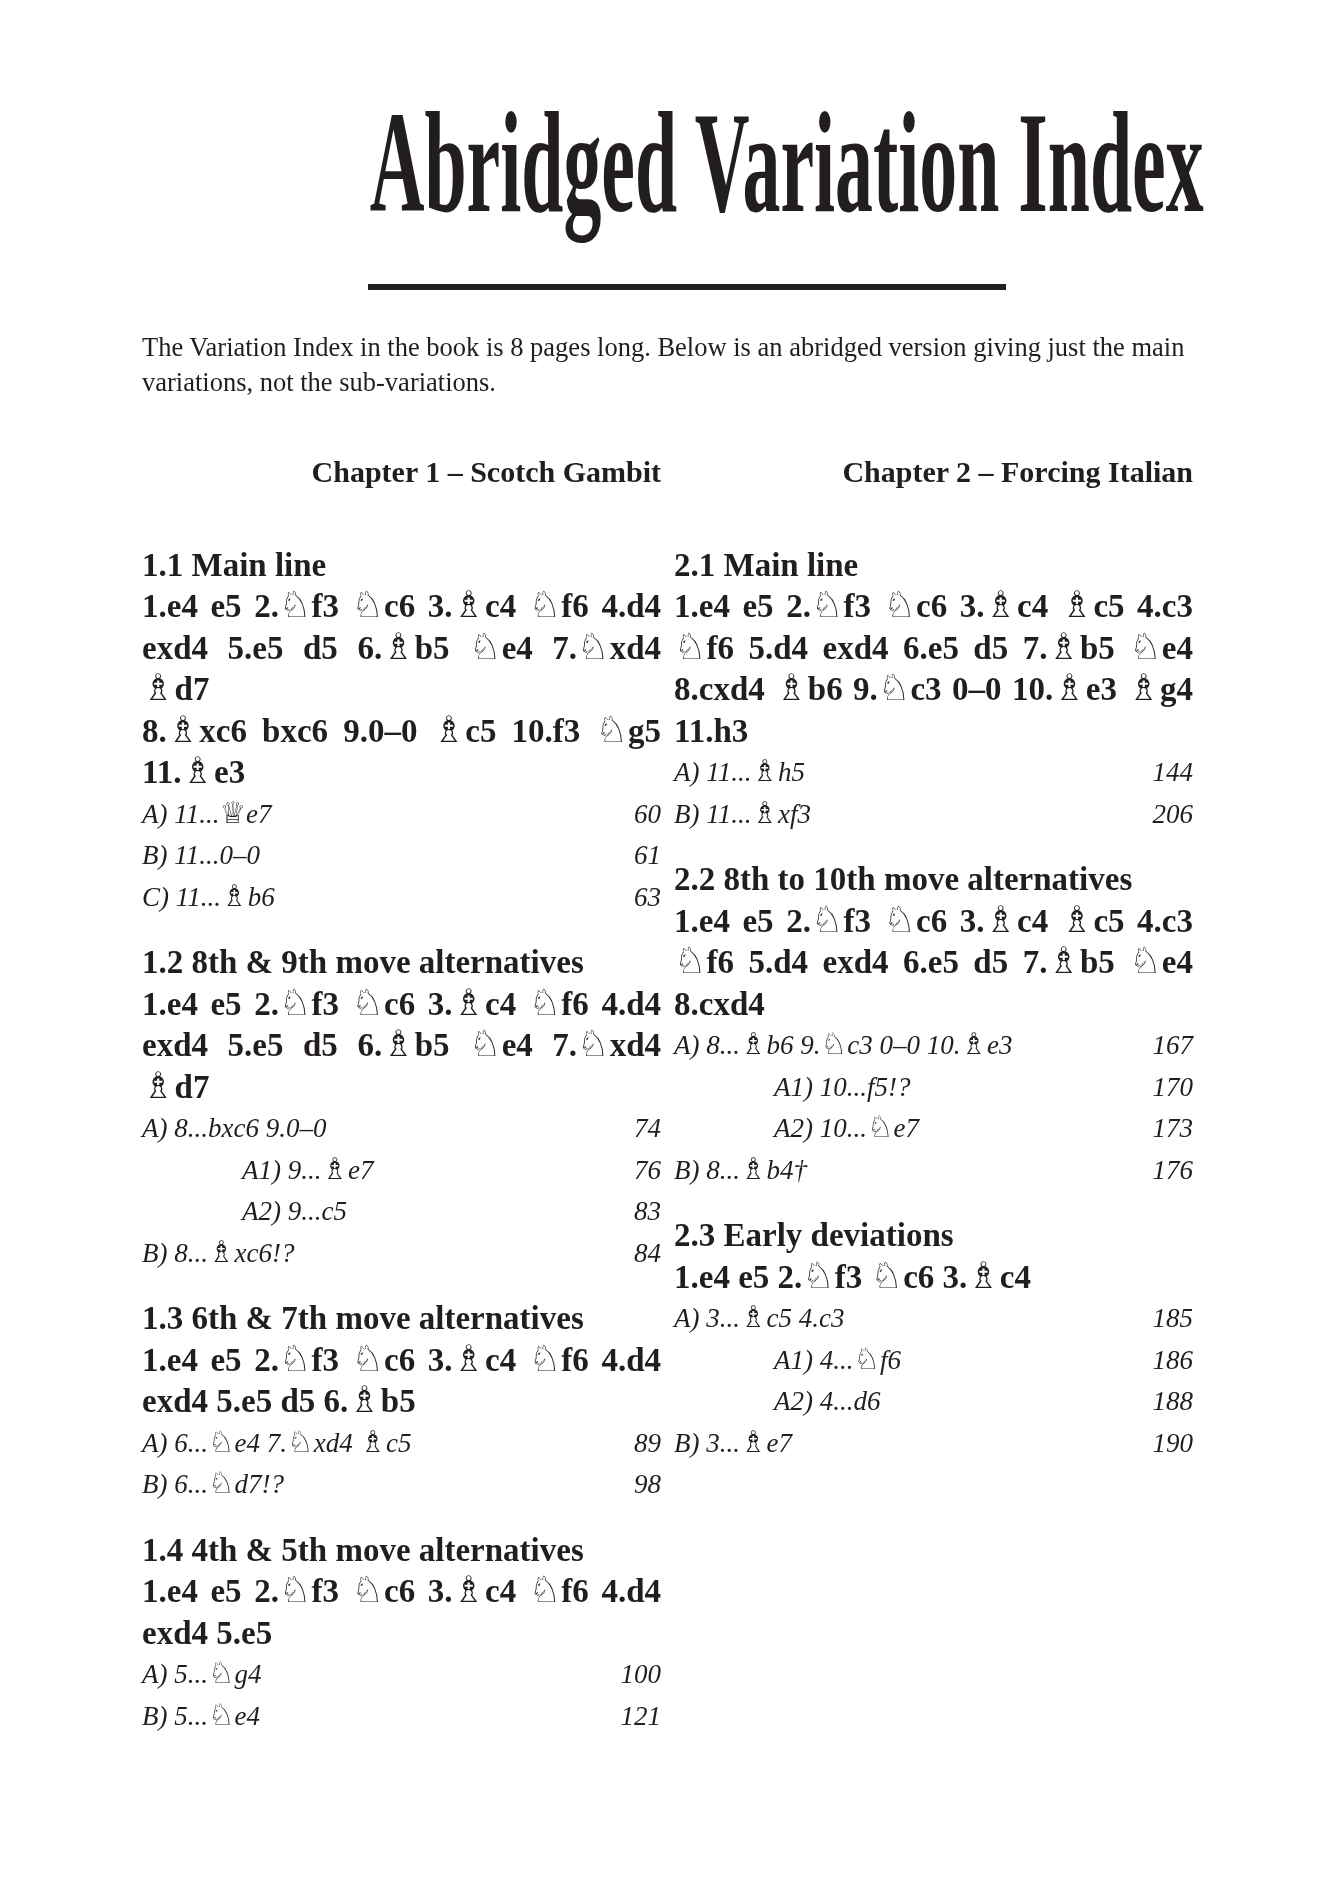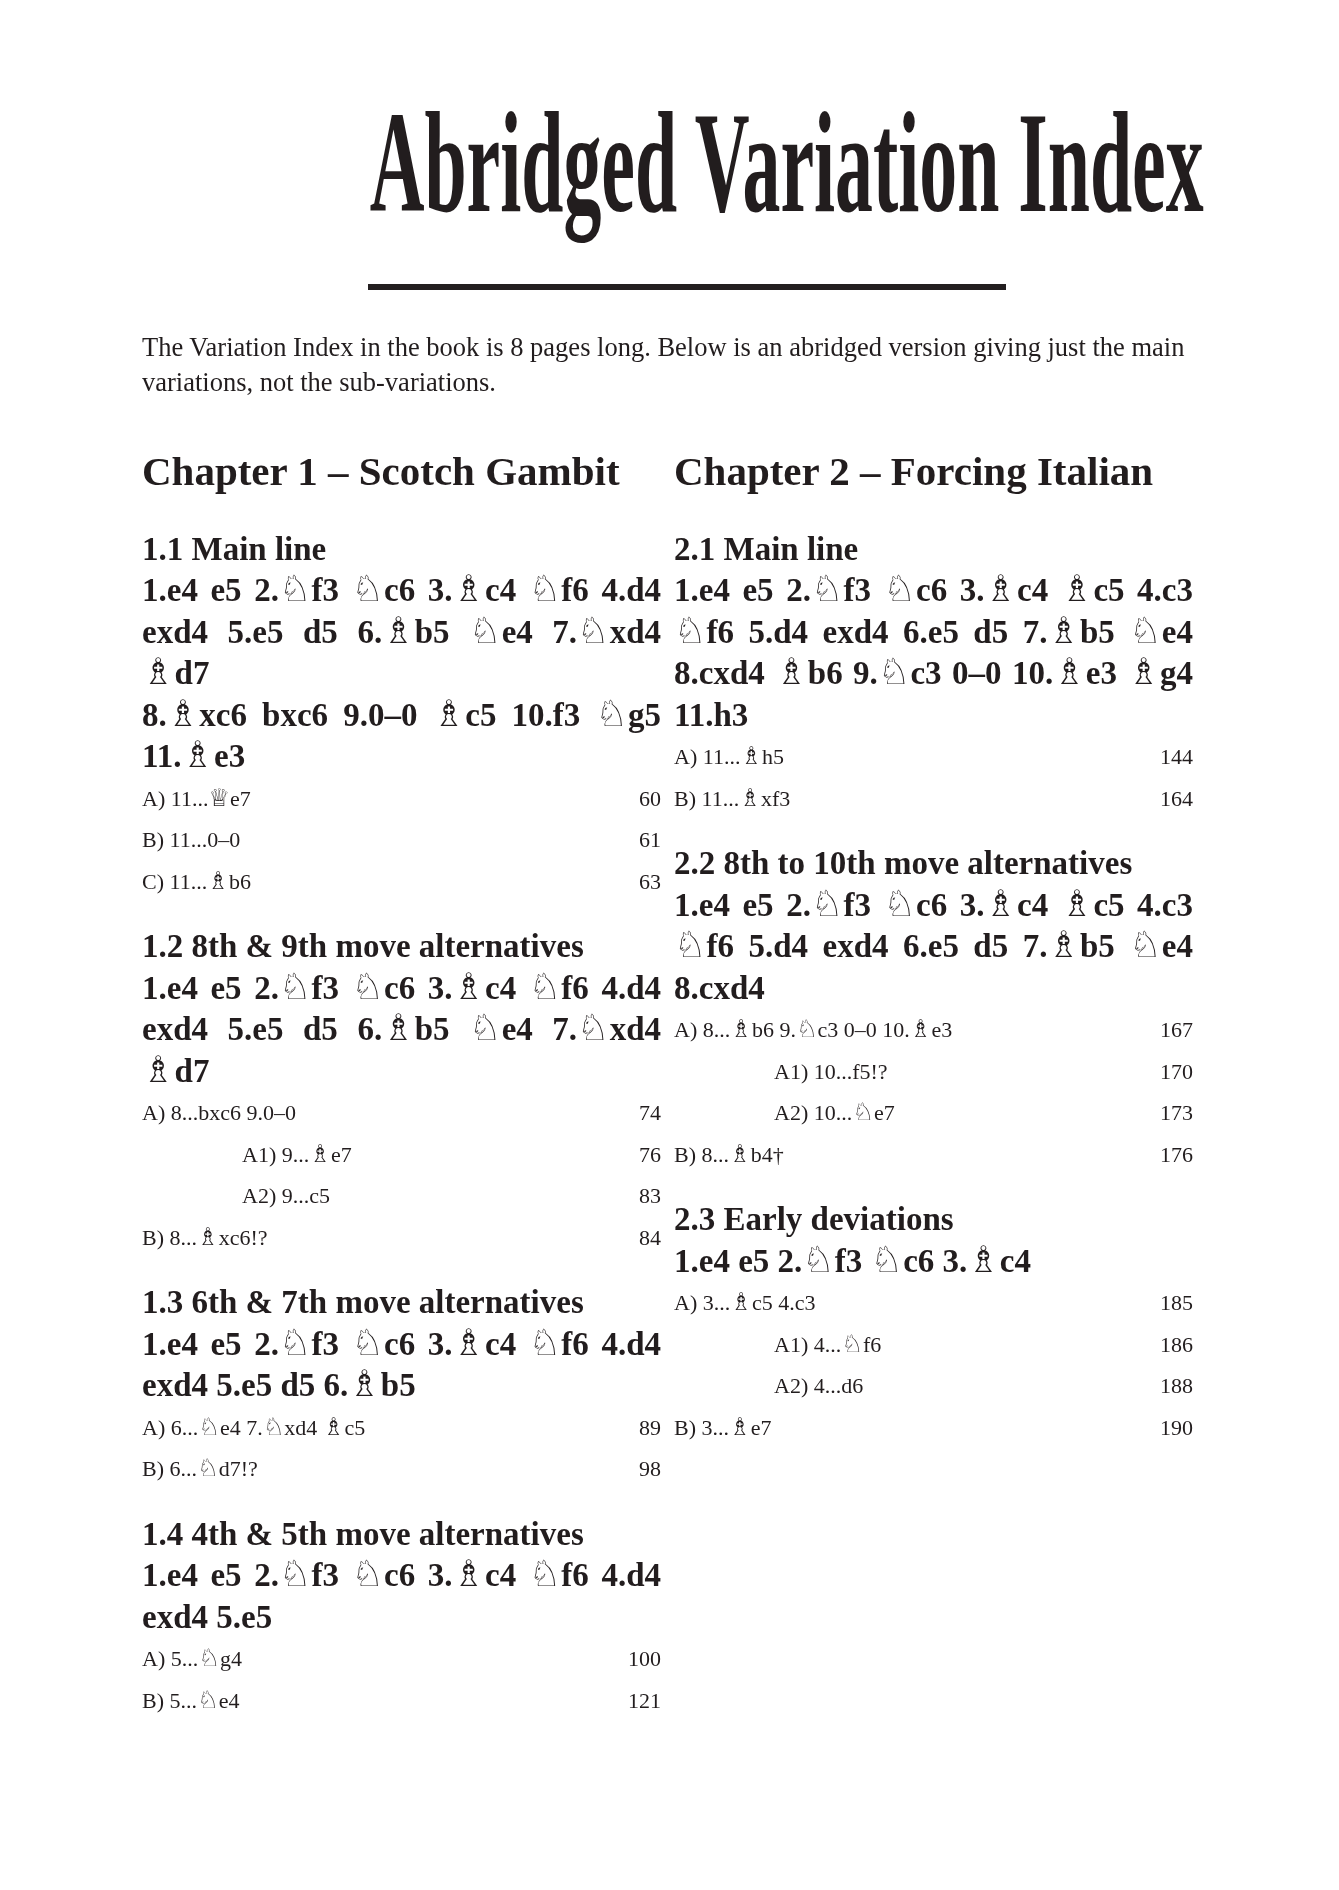--- a/index.html
+++ b/index.html
@@ -30,34 +30,34 @@
   }
   .intro{
     position:absolute;top:291px;left:142px;
     font-size:26.5px;line-height:35px;margin-top:39px;
   }
   .intro-line{white-space:nowrap;}
   .column{position:absolute;top:451px;}
   #col-left{left:142px;width:519px;}
   #col-right{left:674px;width:519px;}
   .chapter-heading{
-    font-weight:bold;font-size:41px;line-height:41.5px;
-    text-align:left;
-    margin-bottom:36px;
+    font-weight:bold;font-size:30px;line-height:41.5px;
+    text-align:right;
+    margin-bottom:52px;
   }
   .section{margin-top:24px;}
   .sec-heading{font-weight:bold;font-size:33px;line-height:41.5px;}
   .moves-line{
     font-weight:bold;font-size:33px;line-height:41.5px;
     text-align:justify;text-align-last:justify;
   }
   .moves-line.last{text-align-last:left;}
   .variation{
-    font-size:22px;line-height:41.5px;
-    display:flex;justify-content:space-between;align-items:baseline;
+    font-size:27px;line-height:41.5px;
+    display:flex;justify-content:space-between;align-items:baseline;font-style:italic;
   }
   .variation.indent{padding-left:100px;}
   .fig{
     font-family:"DejaVu Sans",sans-serif;
     font-size:1.1em;line-height:1;
   }
 </style>
 </head>
 <body>
 
@@ -151,21 +151,21 @@
         <div class="moves-line">1.e4 e5 2.<span class="fig">♘</span>f3 <span class="fig">♘</span>c6 3.<span class="fig">♗</span>c4 <span class="fig">♗</span>c5 4.c3</div>
         <div class="moves-line"><span class="fig">♘</span>f6 5.d4 exd4 6.e5 d5 7.<span class="fig">♗</span>b5 <span class="fig">♘</span>e4</div>
         <div class="moves-line">8.cxd4 <span class="fig">♗</span>b6 9.<span class="fig">♘</span>c3 0–0 10.<span class="fig">♗</span>e3 <span class="fig">♗</span>g4</div>
         <div class="moves-line last">11.h3</div>
         <div class="variation">
           <span class="var-moves">A) 11...<span class="fig">♗</span>h5</span>
           <span class="var-page">144</span>
         </div>
         <div class="variation">
           <span class="var-moves">B) 11...<span class="fig">♗</span>xf3</span>
-          <span class="var-page">164</span>
+          <span class="var-page">206</span>
         </div>
       </section>
       <section class="section">
         <div class="sec-heading">2.2 8th to 10th move alternatives</div>
         <div class="moves-line">1.e4 e5 2.<span class="fig">♘</span>f3 <span class="fig">♘</span>c6 3.<span class="fig">♗</span>c4 <span class="fig">♗</span>c5 4.c3</div>
         <div class="moves-line"><span class="fig">♘</span>f6 5.d4 exd4 6.e5 d5 7.<span class="fig">♗</span>b5 <span class="fig">♘</span>e4</div>
         <div class="moves-line last">8.cxd4</div>
         <div class="variation">
           <span class="var-moves">A) 8...<span class="fig">♗</span>b6 9.<span class="fig">♘</span>c3 0–0 10.<span class="fig">♗</span>e3</span>
           <span class="var-page">167</span>

